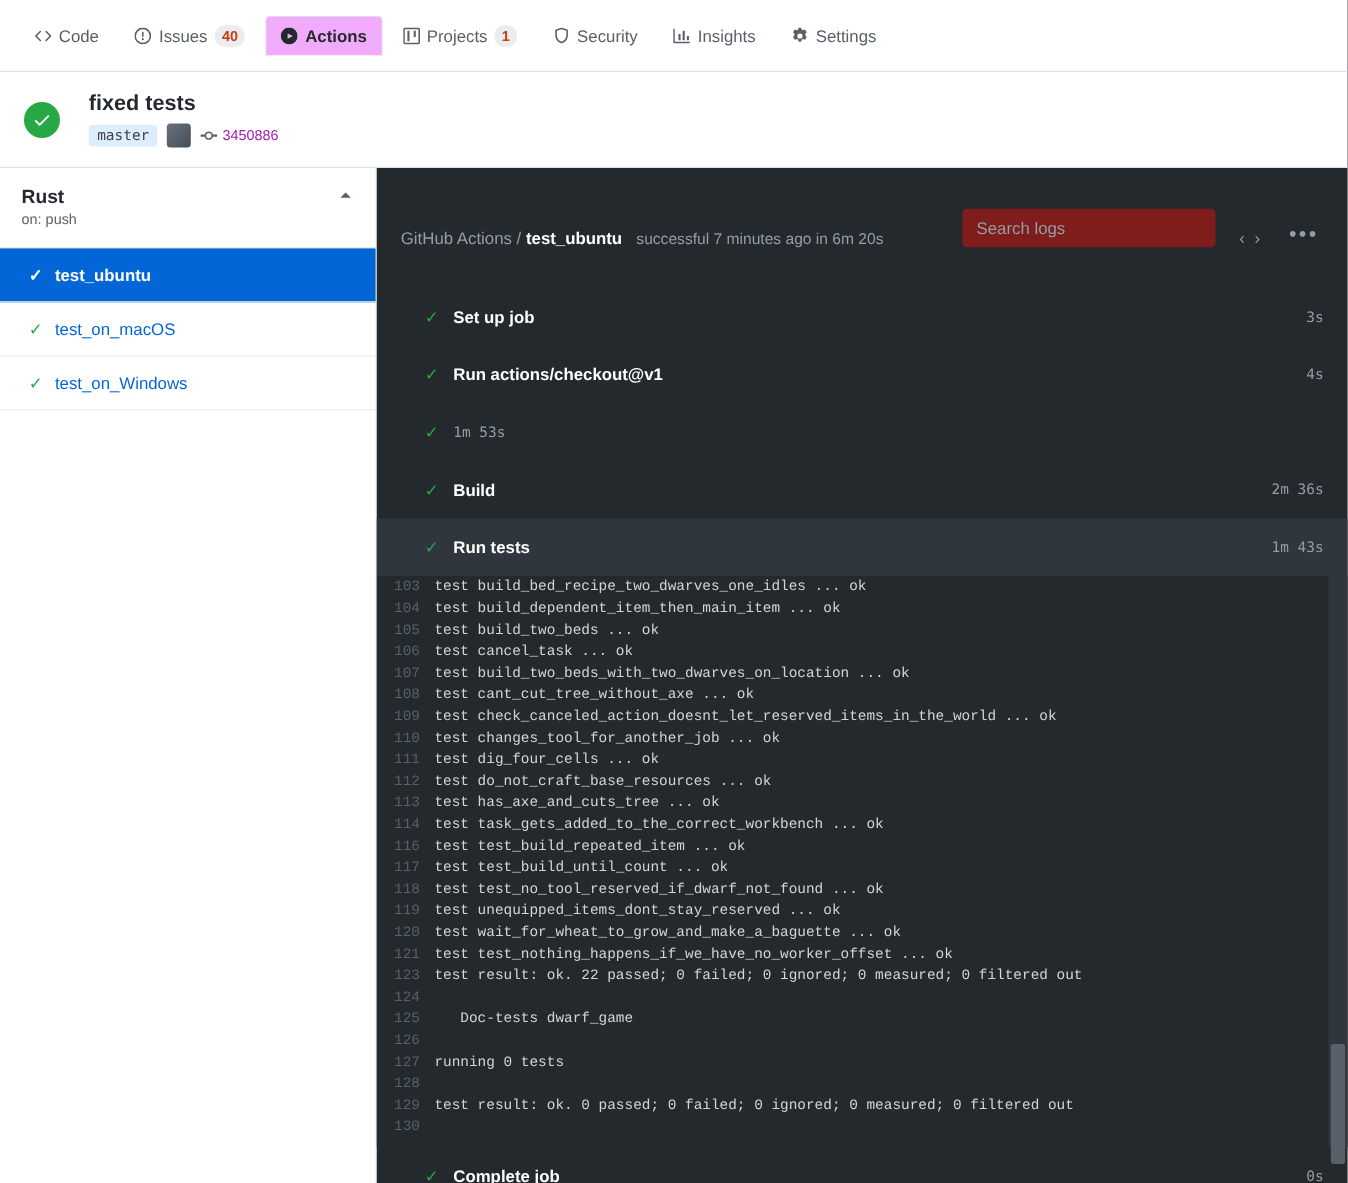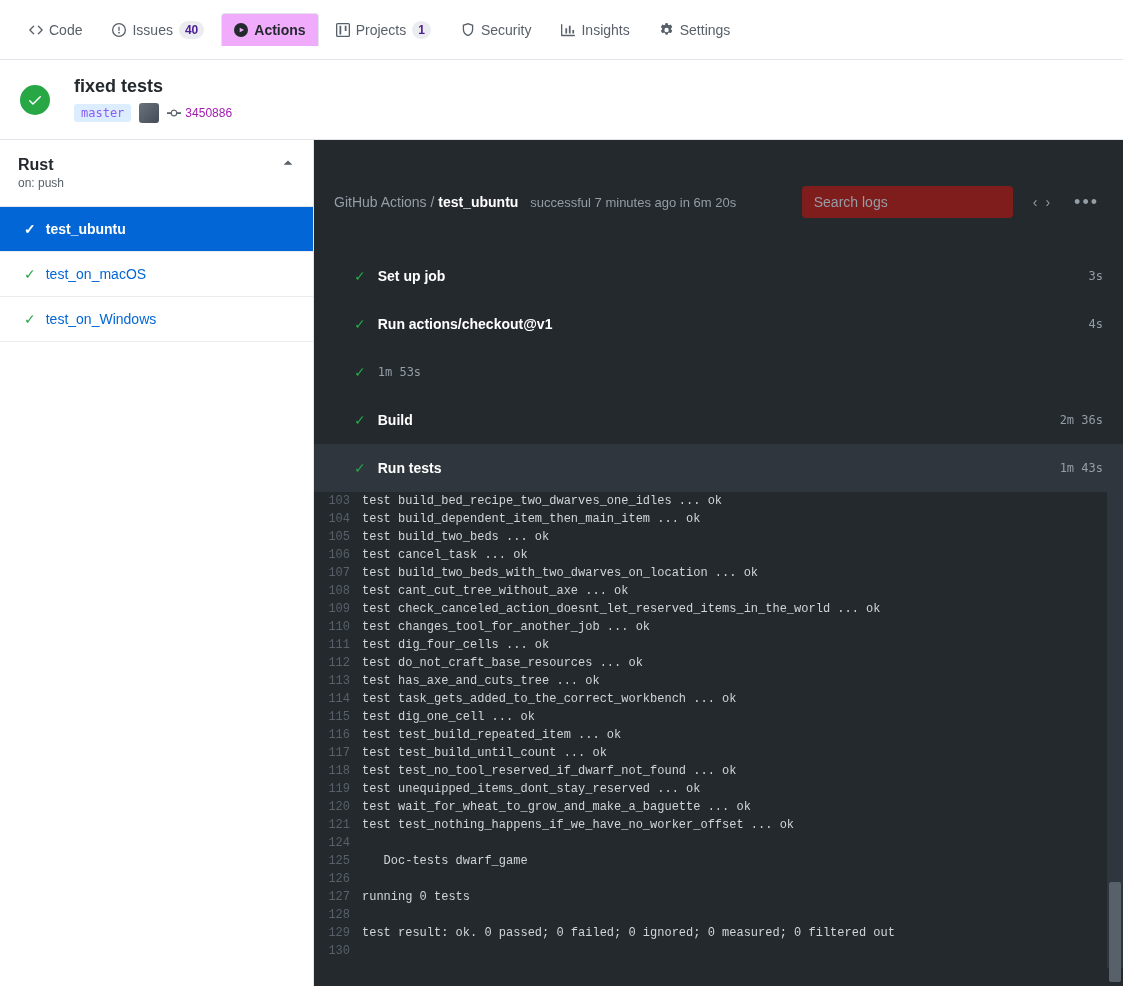--- a/index.html
+++ b/index.html
@@ -1,43 +1,43 @@
 <!DOCTYPE html>
 <html><head>
 <meta charset="utf-8">
 <style>
 * { box-sizing: border-box; margin: 0; padding: 0; }
 body { font-family: -apple-system, BlinkMacSystemFont, "Segoe UI", Helvetica, Arial, sans-serif; font-size: 14px; color: #24292e; background: #fff; width: 1123px; }
 .tabs-nav { display: flex; align-items: center; border-bottom: 1px solid #e1e4e8; height: 60px; padding: 0 16px; gap: 4px; }
 .tab { display: flex; align-items: center; gap: 6px; padding: 8px 12px; color: #586069; cursor: pointer; font-size: 14px; border: 1px solid transparent; border-bottom: none; }
 .tab.active { color: #24292e; font-weight: 600; border: 1px solid #e1e4e8; border-bottom: 1px solid #fff; border-radius: 4px 4px 0 0; margin-bottom: -1px; background: #f0abfc; }
-.tab .counter { background: #eaecef; color: #4c1d95; border-radius: 10px; padding: 2px 6px; font-size: 12px; font-weight: 600; }
+.tab .counter { background: #eaecef; color: #c2410c; border-radius: 10px; padding: 2px 6px; font-size: 12px; font-weight: 600; }
 .tab svg { fill: #586069; }
 .tab.active svg { fill: #24292e; }
 .commit-header { display: flex; align-items: center; padding: 16px 20px; gap: 24px; border-bottom: 1px solid #e1e4e8; }
 .status-circle { width: 30px; height: 30px; border-radius: 50%; background: #28a745; display: flex; align-items: center; justify-content: center; flex-shrink: 0; }
 .status-circle svg { fill: #fff; width: 16px; height: 16px; }
 .commit-info h2 { font-size: 18px; font-weight: 600; margin-bottom: 6px; }
 .commit-meta { display: flex; align-items: center; gap: 8px; }
-.branch-label { background: #dbedff; color: #8b5cf6; padding: 2px 7px; border-radius: 3px; font-size: 12px; font-family: SFMono-Regular, Consolas, monospace; }
+.branch-label { background: #dbedff; color: #404040; padding: 2px 7px; border-radius: 3px; font-size: 12px; font-family: SFMono-Regular, Consolas, monospace; }
 .avatar { width: 20px; height: 20px; border-radius: 3px; background: linear-gradient(135deg, #6a737d, #444d56); }
 .commit-sha { color: #a21caf; font-size: 12px; display: flex; align-items: center; gap: 4px; }
 .main-layout { display: flex; }
 .sidebar { width: 314px; border-right: 1px solid #e1e4e8; background: #fff; }
 .workflow-header { padding: 16px 18px; display: flex; justify-content: space-between; align-items: flex-start; cursor: pointer; }
 .workflow-header h3 { font-size: 16px; font-weight: 600; }
 .workflow-header .sub { color: #586069; font-size: 12px; margin-top: 2px; }
 .job-list { border-top: 1px solid #e1e4e8; }
 .job-item { display: flex; align-items: center; gap: 10px; padding: 14px 24px; cursor: pointer; font-size: 14px; border-bottom: 1px solid #eaecef; }
 .job-item.active { background: #0366d6; color: #fff; font-weight: 600; }
 .job-item.link { color: #0366d6; }
 .check-green { color: #28a745; }
 .job-item.active .check-green { color: #fff; }
 .log-panel { flex: 1; background: #24292e; color: #f6f8fa; min-height: 880px; width: 809px; }
-.log-header { display: flex; align-items: center; padding: 34px 20px; gap: 12px; margin-top: 12px; }
+.log-header { display: flex; align-items: flex-end; padding: 34px 20px; gap: 12px; }
 .log-title { flex: 1; font-size: 14px; }
 .log-title .bc { color: #959da5; }
 .log-title strong { color: #fff; font-weight: 600; }
 .log-title .status-text { color: #959da5; margin-left: 8px; font-size: 13px; }
 .search-logs { background: #7f1d1d; border: none; color: #959da5; padding: 8px 12px; border-radius: 4px; width: 211px; font-size: 14px; }
 .search-logs::placeholder { color: #959da5; }
 .nav-arrows { display: flex; gap: 8px; color: #959da5; padding: 0 8px; }
 .kebab { color: #959da5; font-size: 18px; letter-spacing: 2px; cursor: pointer; padding: 0 4px; }
 .step-row { display: flex; align-items: center; padding: 16px 20px 16px 40px; cursor: pointer; font-size: 14px; }
 .step-row.expanded { background: #2f363d; }
@@ -199,27 +199,27 @@
             <div class="log-line"><span class="ln">105</span><span class="lt">test build_two_beds ... ok</span></div>
             <div class="log-line"><span class="ln">106</span><span class="lt">test cancel_task ... ok</span></div>
             <div class="log-line"><span class="ln">107</span><span class="lt">test build_two_beds_with_two_dwarves_on_location ... ok</span></div>
             <div class="log-line"><span class="ln">108</span><span class="lt">test cant_cut_tree_without_axe ... ok</span></div>
             <div class="log-line"><span class="ln">109</span><span class="lt">test check_canceled_action_doesnt_let_reserved_items_in_the_world ... ok</span></div>
             <div class="log-line"><span class="ln">110</span><span class="lt">test changes_tool_for_another_job ... ok</span></div>
             <div class="log-line"><span class="ln">111</span><span class="lt">test dig_four_cells ... ok</span></div>
             <div class="log-line"><span class="ln">112</span><span class="lt">test do_not_craft_base_resources ... ok</span></div>
             <div class="log-line"><span class="ln">113</span><span class="lt">test has_axe_and_cuts_tree ... ok</span></div>
             <div class="log-line"><span class="ln">114</span><span class="lt">test task_gets_added_to_the_correct_workbench ... ok</span></div>
-            <div class="log-line"><span class="ln">115</span><span class="lt">test dig_one_cell ... ok</span></div>
             <div class="log-line"><span class="ln">116</span><span class="lt">test test_build_repeated_item ... ok</span></div>
             <div class="log-line"><span class="ln">117</span><span class="lt">test test_build_until_count ... ok</span></div>
             <div class="log-line"><span class="ln">118</span><span class="lt">test test_no_tool_reserved_if_dwarf_not_found ... ok</span></div>
             <div class="log-line"><span class="ln">119</span><span class="lt">test unequipped_items_dont_stay_reserved ... ok</span></div>
             <div class="log-line"><span class="ln">120</span><span class="lt">test wait_for_wheat_to_grow_and_make_a_baguette ... ok</span></div>
             <div class="log-line"><span class="ln">121</span><span class="lt">test test_nothing_happens_if_we_have_no_worker_offset ... ok</span></div>
+            <div class="log-line"><span class="ln">123</span><span class="lt">test result: ok. 22 passed; 0 failed; 0 ignored; 0 measured; 0 filtered out</span></div>
             <div class="log-line"><span class="ln">124</span><span class="lt"></span></div>
             <div class="log-line"><span class="ln">125</span><span class="lt">   Doc-tests dwarf_game</span></div>
             <div class="log-line"><span class="ln">126</span><span class="lt"></span></div>
             <div class="log-line"><span class="ln">127</span><span class="lt">running 0 tests</span></div>
             <div class="log-line"><span class="ln">128</span><span class="lt"></span></div>
             <div class="log-line"><span class="ln">129</span><span class="lt">test result: ok. 0 passed; 0 failed; 0 ignored; 0 measured; 0 filtered out</span></div>
             <div class="log-line"><span class="ln">130</span><span class="lt"></span></div>
           </div>
           <div class="log-scrollbar">
             <div class="log-thumb" style="top:390px;height:100px"></div>

